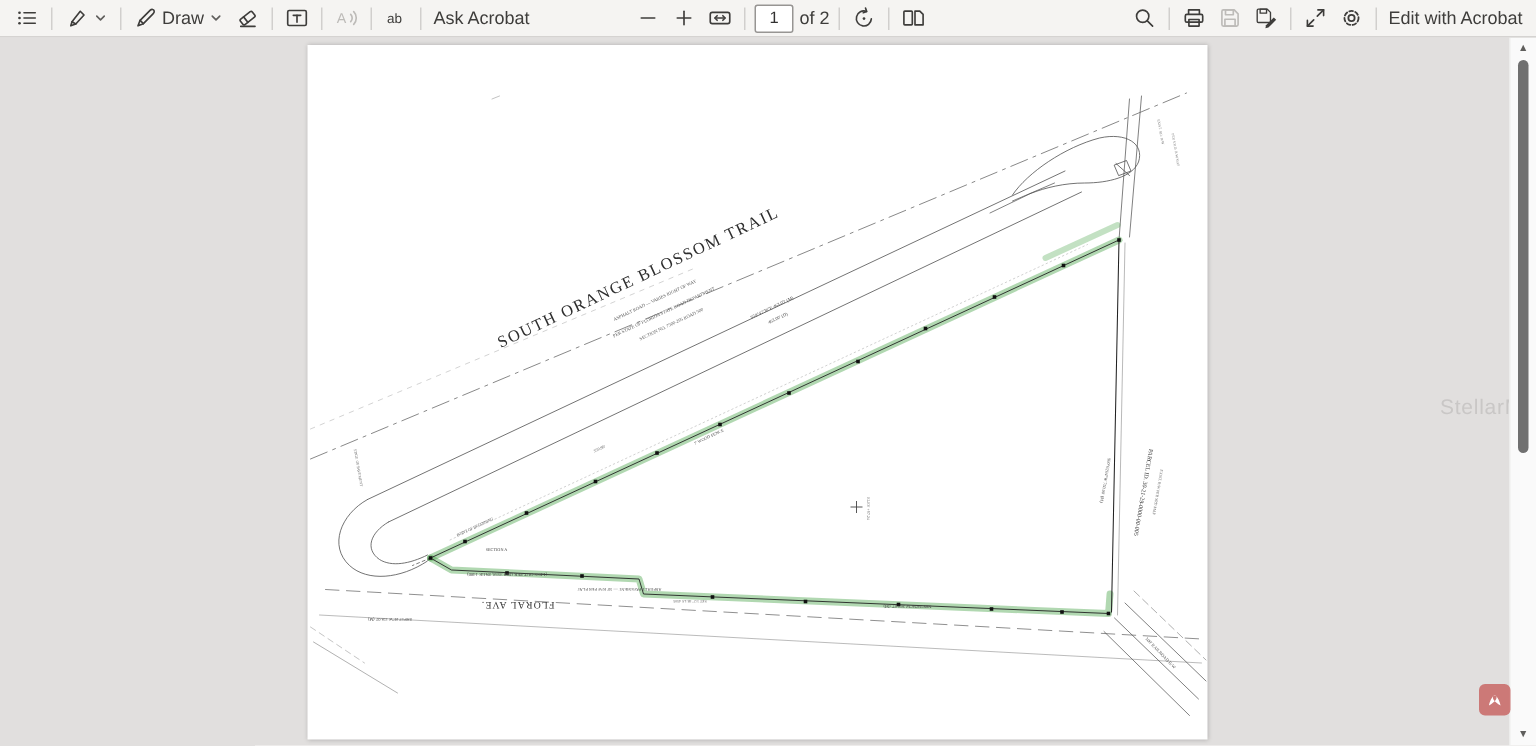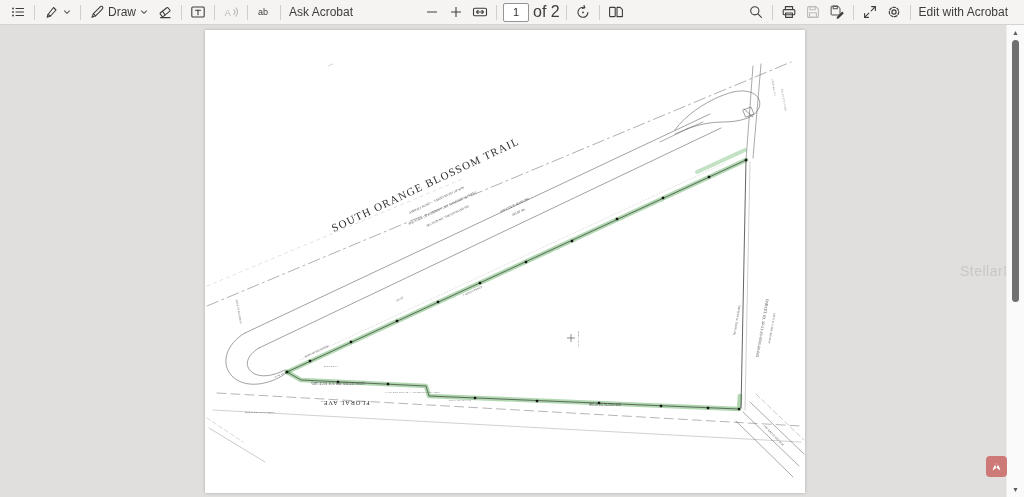--- a/index.html
+++ b/index.html
@@ -10,33 +10,33 @@
   }
   
   .toolbar{
     position:absolute;top:0;left:0;right:0;height:24px;
     background:#f5f4f2;border-bottom:1px solid #d5d3d1;
     display:flex;align-items:center;z-index:10;
   }
   .tb-group{display:flex;align-items:center;height:24px;}
   .tb-left{position:absolute;left:6px;top:0;}
   .tb-center{position:absolute;left:420px;top:0;}
-  .tb-right{position:absolute;right:12px;top:0;text-align:right;}
+  .tb-right{position:absolute;right:5px;top:0;text-align:right;}
   .tb-btn{display:flex;align-items:center;gap:3px;padding:0 4px;height:24px;cursor:default;}
   .tb-btn svg{display:block;}
   .tb-label{font-size:12px;color:#3e3d3b;white-space:nowrap;}
   .tb-div{width:1px;height:15px;background:#d1cfcd;margin:0 4px;}
   .icon16{width:16px;height:16px;}
   .icon10{width:10px;height:10px;}
   .page-input{
     width:24px;height:17px;border:1px solid #979593;border-radius:2px;background:#fff;
     font-size:11px;text-align:center;color:#323130;font-family:"Liberation Sans",sans-serif;
     padding:0;margin:0 4px 0 2px;
   }
-  .of-label{font-size:16px;color:#3e3d3b;margin-right:2px;white-space:nowrap;}
+  .of-label{font-size:12px;color:#3e3d3b;margin-right:2px;white-space:nowrap;}
   
   .content{position:absolute;top:25px;left:0;right:0;bottom:0;background:#e1dfde;}
   .pdf-page{
     position:absolute;left:205px;top:5px;width:600px;height:463px;background:#ffffff;
     box-shadow:0 0 3px rgba(0,0,0,0.22);
   }
   .watermark{
     position:absolute;left:960px;top:238px;font-size:14px;color:#c9c7c6;
     letter-spacing:.5px;z-index:1;user-select:none;
   }

